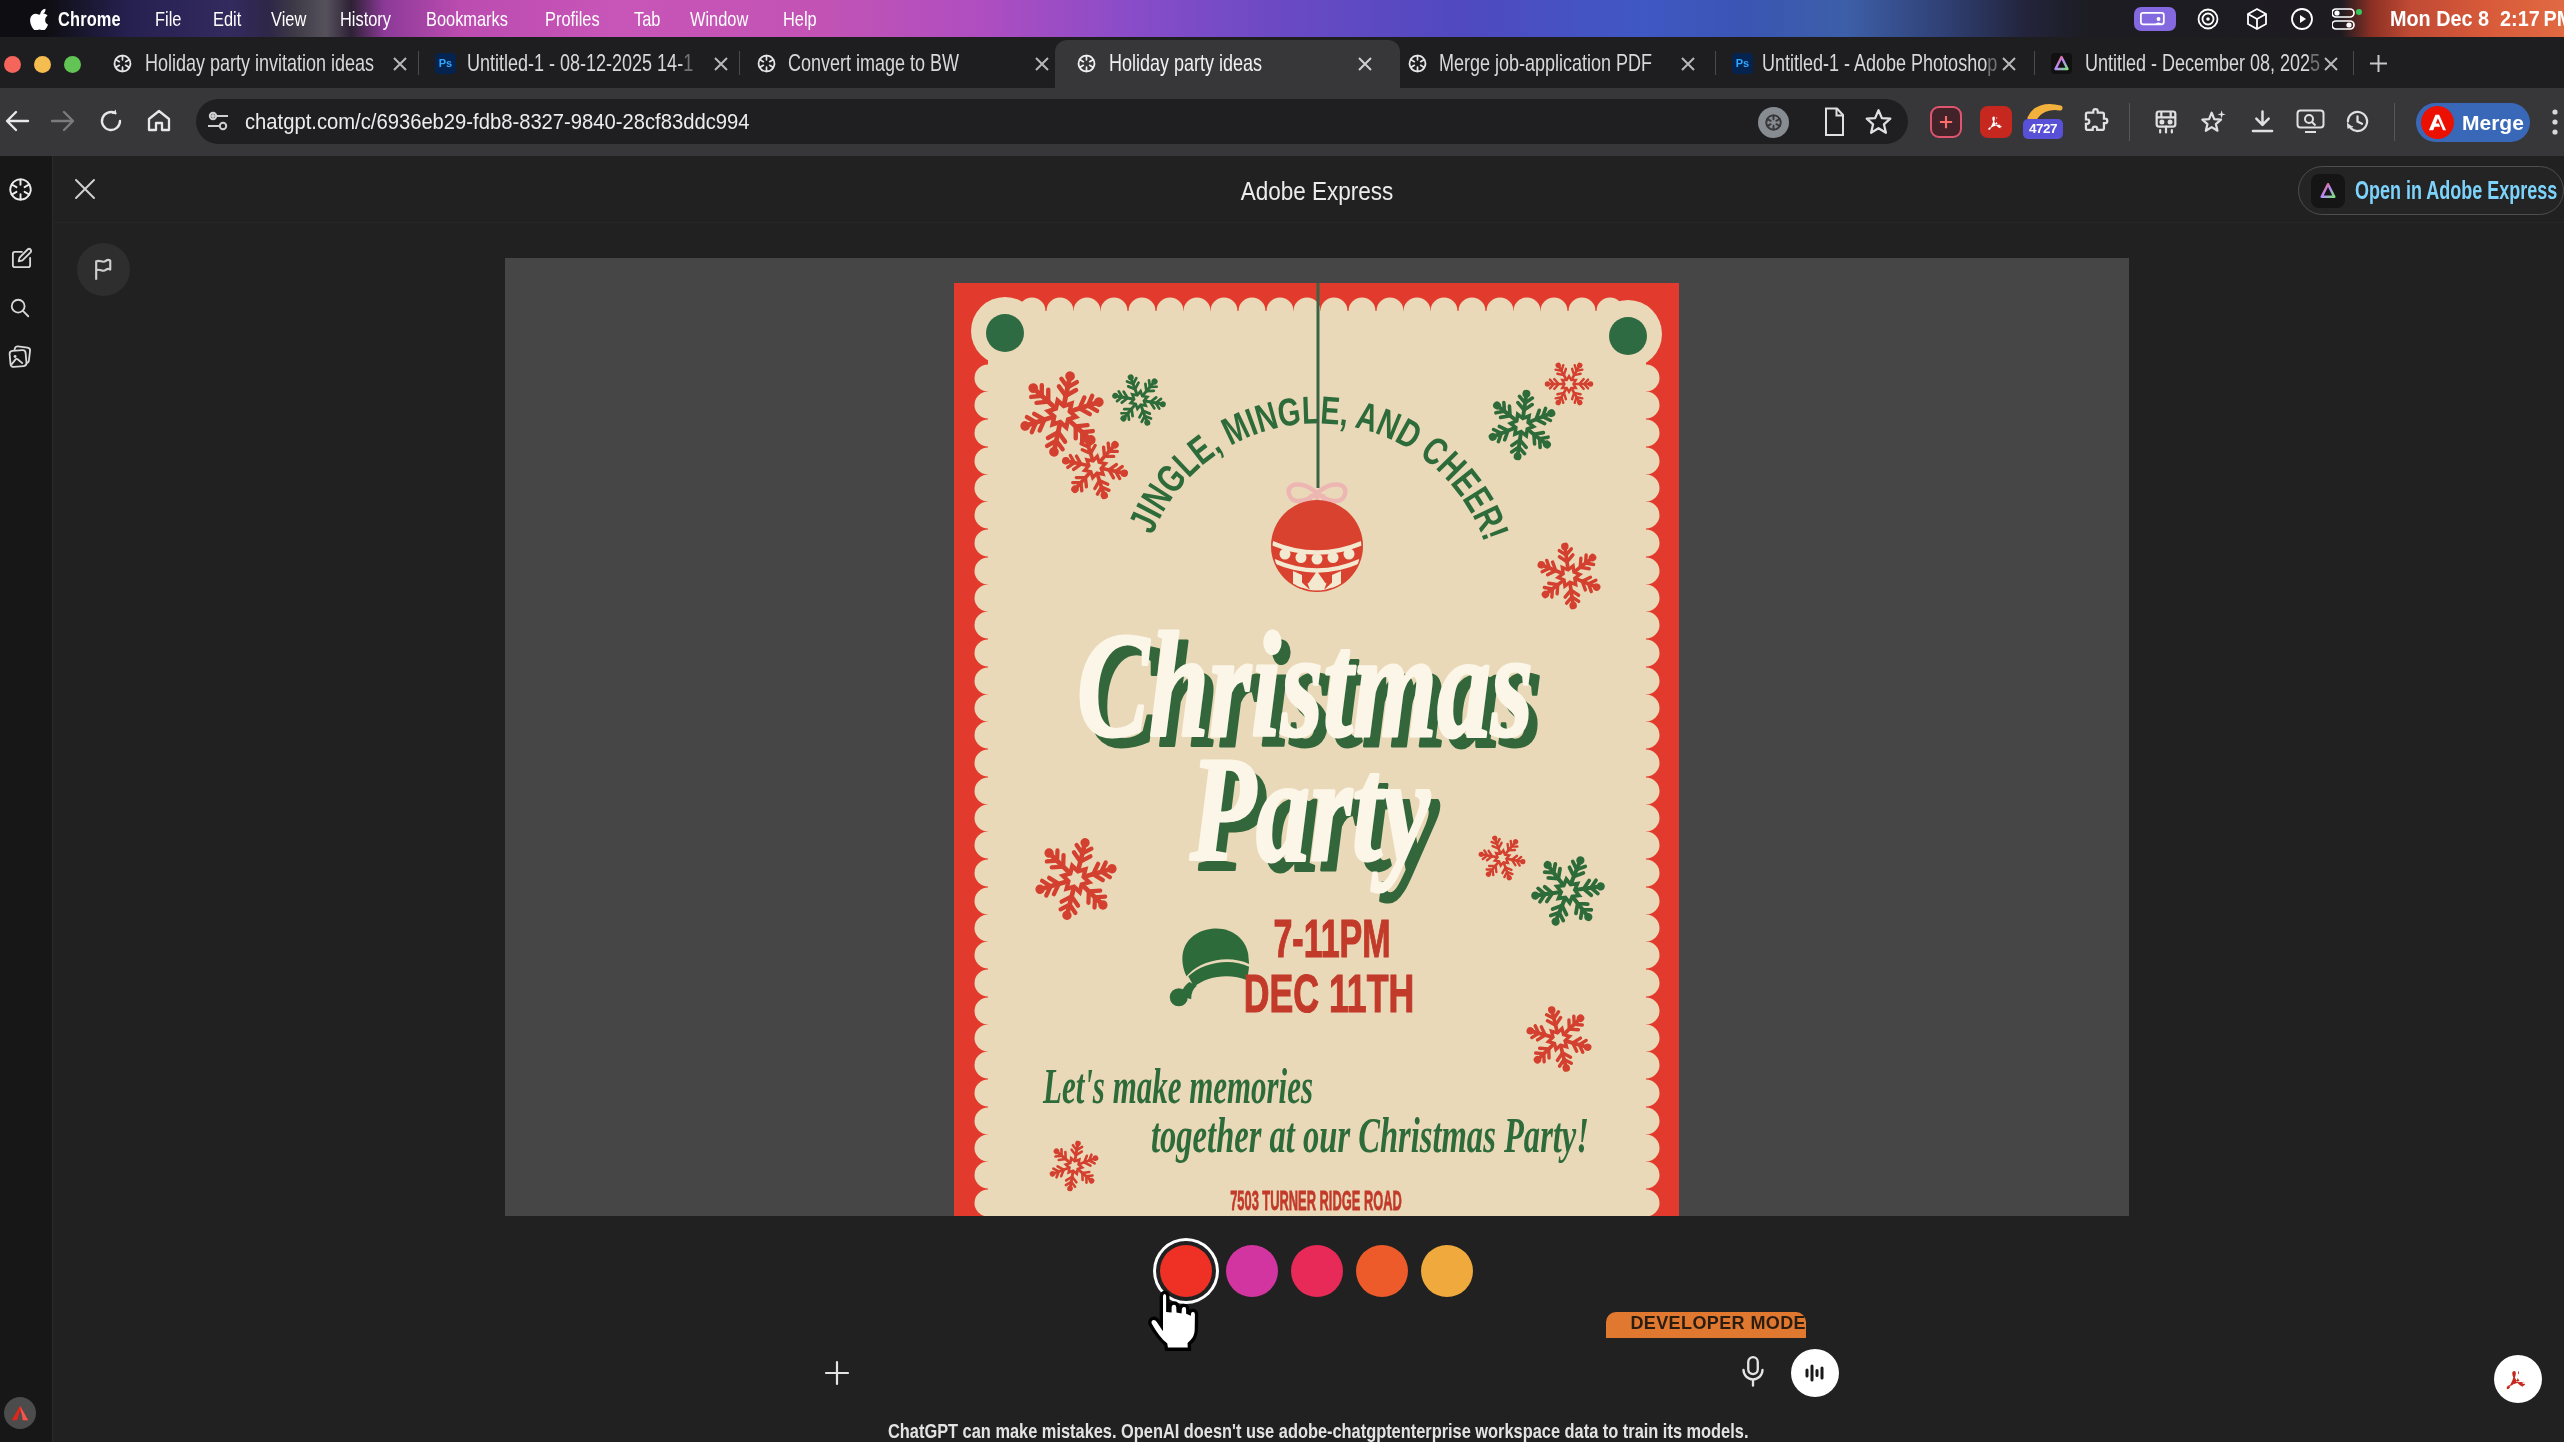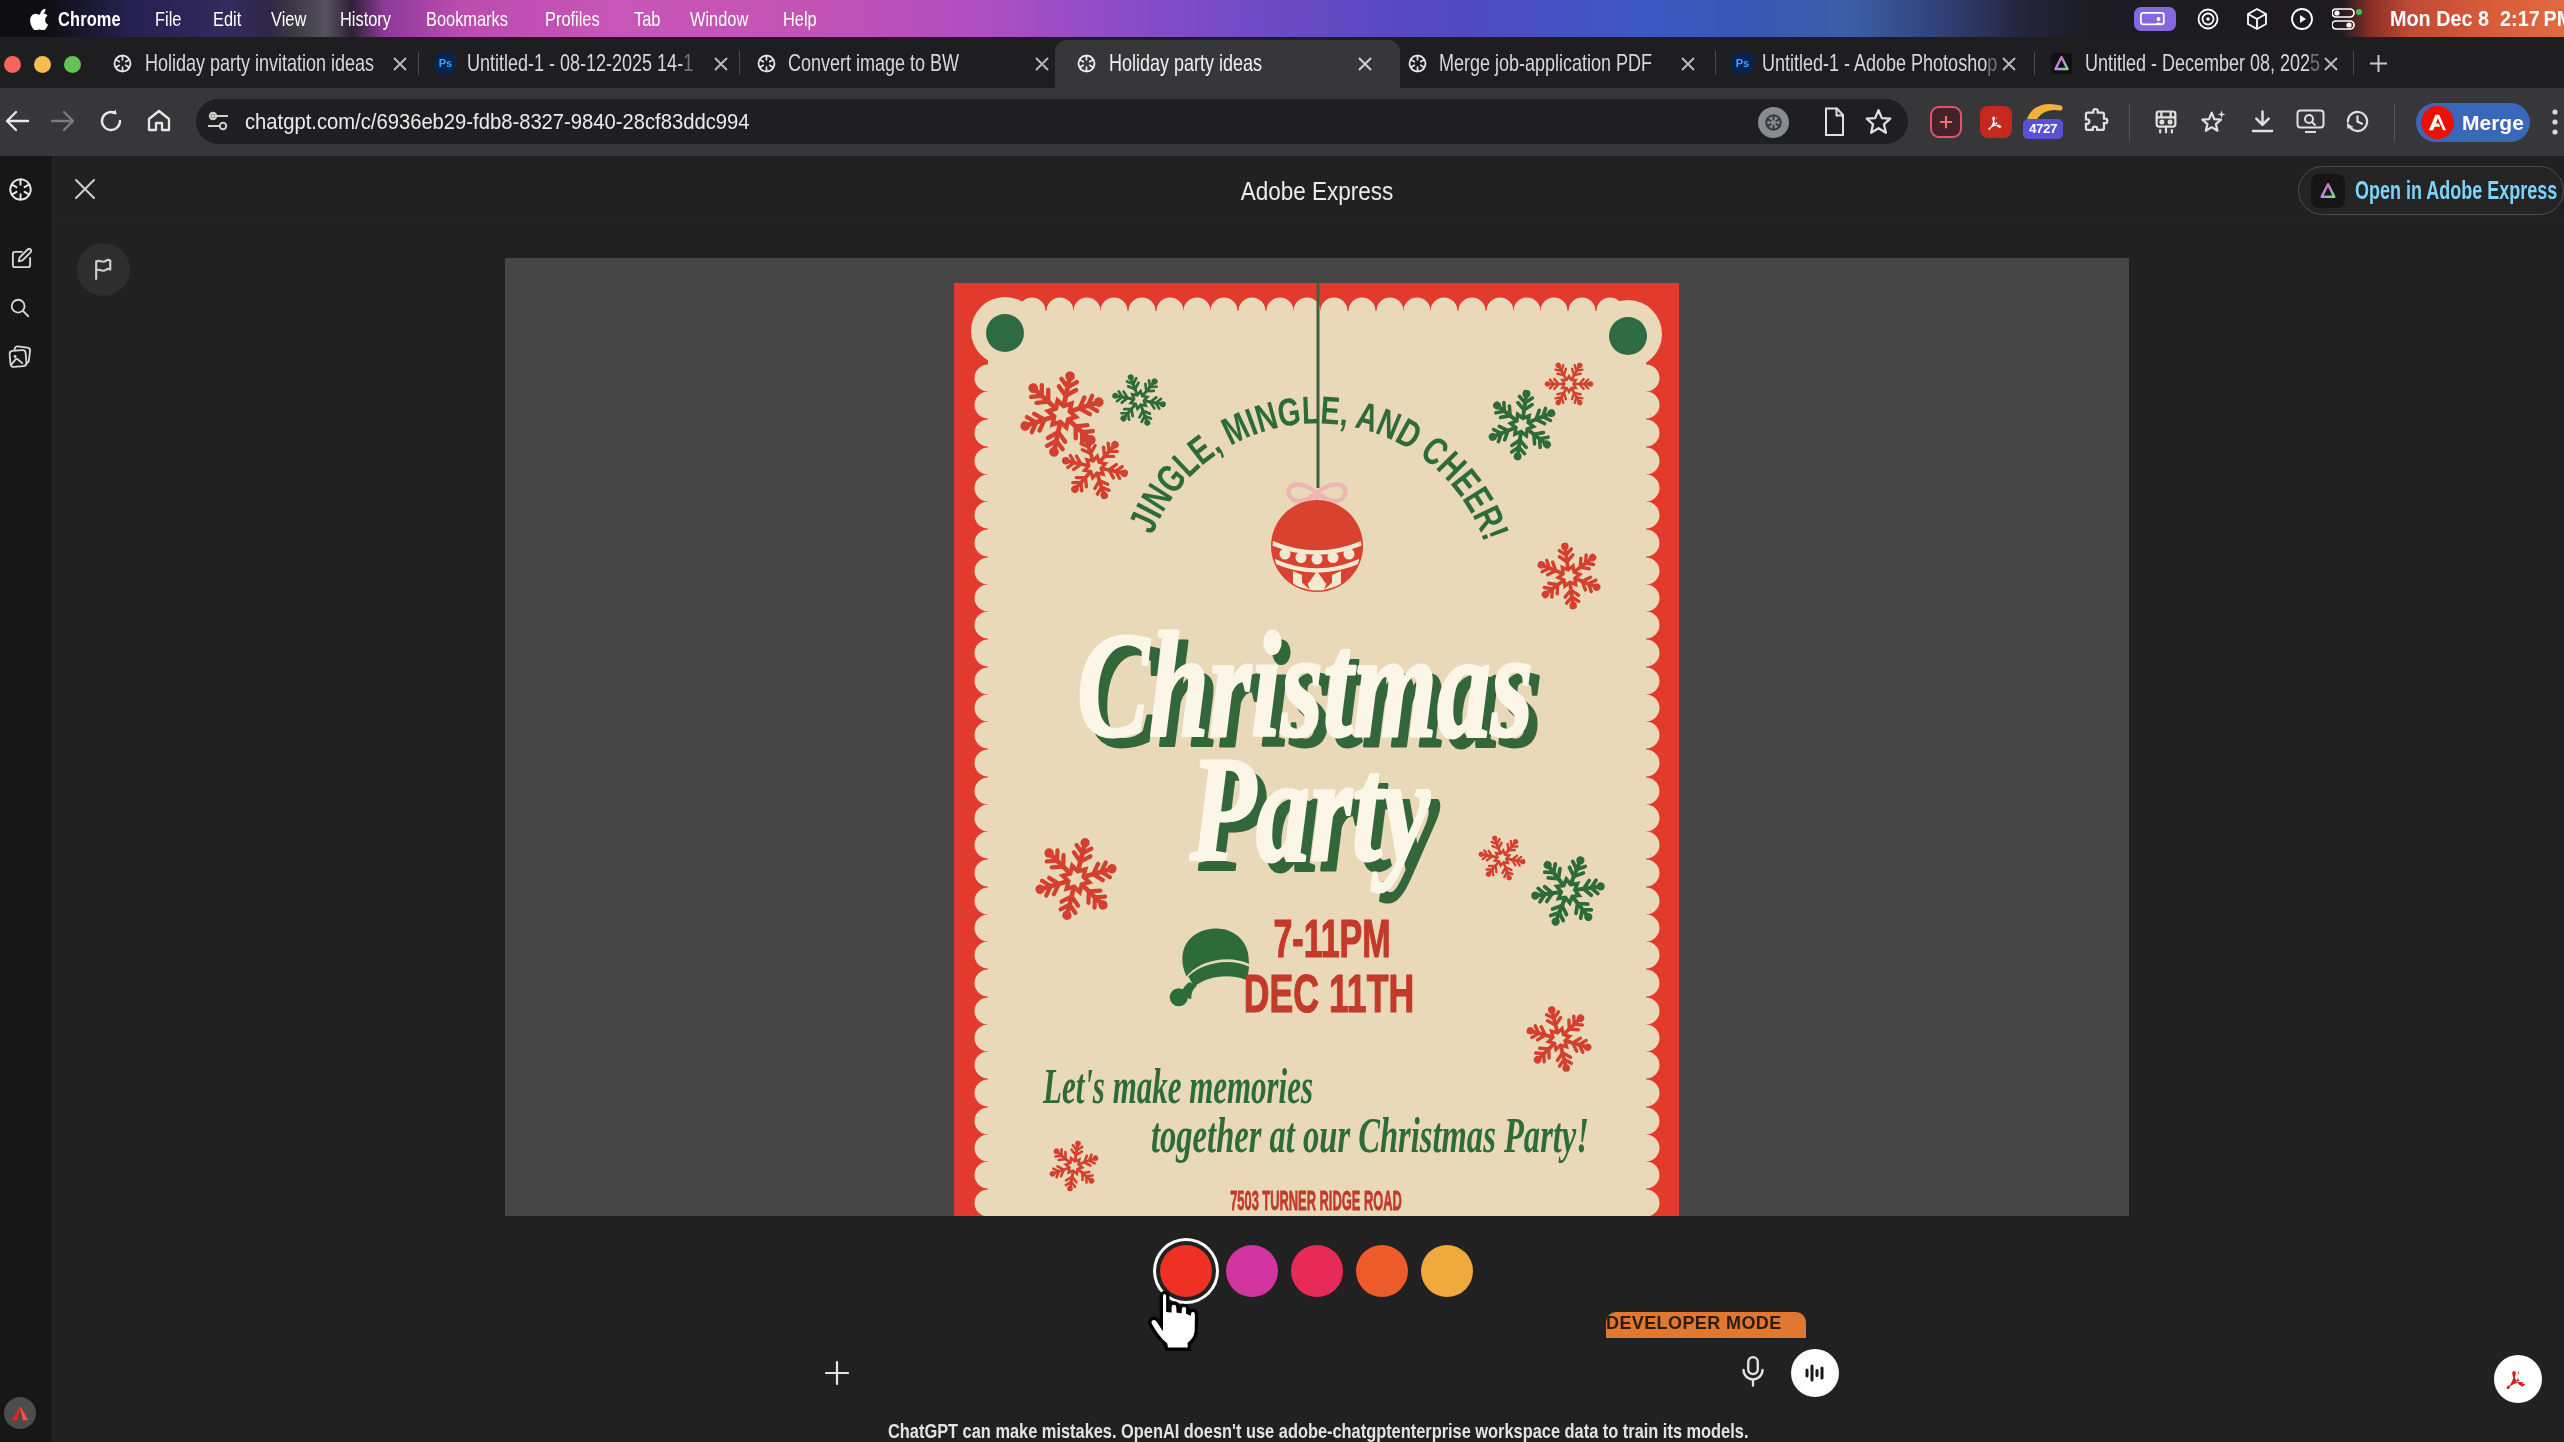--- a/index.html
+++ b/index.html
@@ -19,21 +19,21 @@
 #urlpill{position:absolute;left:196px;top:99px;width:1712px;height:45px;border-radius:23px;background:#1f1f22;color:#e8e8e8;font-size:21px;display:flex;align-items:center}
 
 #rail{position:absolute;left:0;top:156px;width:53px;height:1286px;background:#171717;border-right:1px solid #2a2a2a}
 #main{position:absolute;left:54px;top:156px;width:2510px;height:1286px;background:#212121}
 #canvas{position:absolute;left:505px;top:258px;width:1624px;height:958px;background:#464646}
 #poster{position:absolute;left:954px;top:283px;width:725px;height:933px}
 #hdrline{position:absolute;left:54px;top:222px;width:2510px;height:1px;background:rgba(255,255,255,0.03)}
 #aetitle{position:absolute;left:70px;top:177px;width:2494px;text-align:center;color:#ececec;font-size:25px;transform:scaleX(.9)}
 #openbtn{position:absolute;left:2298px;top:166px;width:266px;height:49px;border:1.5px solid #4e4e4e;border-radius:25px;background:#242424;color:#7dd3fc;font-size:25px;font-weight:700;display:flex;align-items:center;white-space:nowrap}
 #openbtn .t{transform:scaleX(.72);transform-origin:left center}
-#devmode{position:absolute;left:1606px;top:1312px;width:200px;height:26px;background:#e1782f;border-radius:10px 10px 0 0;color:#2b1c10;font-size:18px;font-weight:700;text-align:left;line-height:23px;letter-spacing:.4px}
+#devmode{position:absolute;left:1606px;top:1312px;width:200px;height:26px;background:#e1782f;border-radius:10px 10px 0 0;color:#2b1c10;font-size:18px;font-weight:700;text-align:right;line-height:23px;letter-spacing:.4px}
 #inputbar{position:absolute;left:797px;top:1333px;width:1071px;height:80px;border-radius:40px;background:#303030;border:3px solid #e8823c}
 #inputbar .ph{position:absolute;left:73px;top:23px;color:#9e9e9e;font-size:25px;transform:scaleX(.9);transform-origin:left top}
 #disclaimer{position:absolute;left:767px;top:1419px;width:1100px;color:#e3e3e3;font-size:21px;font-weight:700;white-space:nowrap;text-align:center;transform:scaleX(.78);transform-origin:center top}
 .sw{position:absolute;top:1245px;width:52px;height:52px;border-radius:50%}
 svg{display:block}
 </style></head>
 <body>
 <div id="stage">
 
 <svg width="0" height="0" style="position:absolute">

